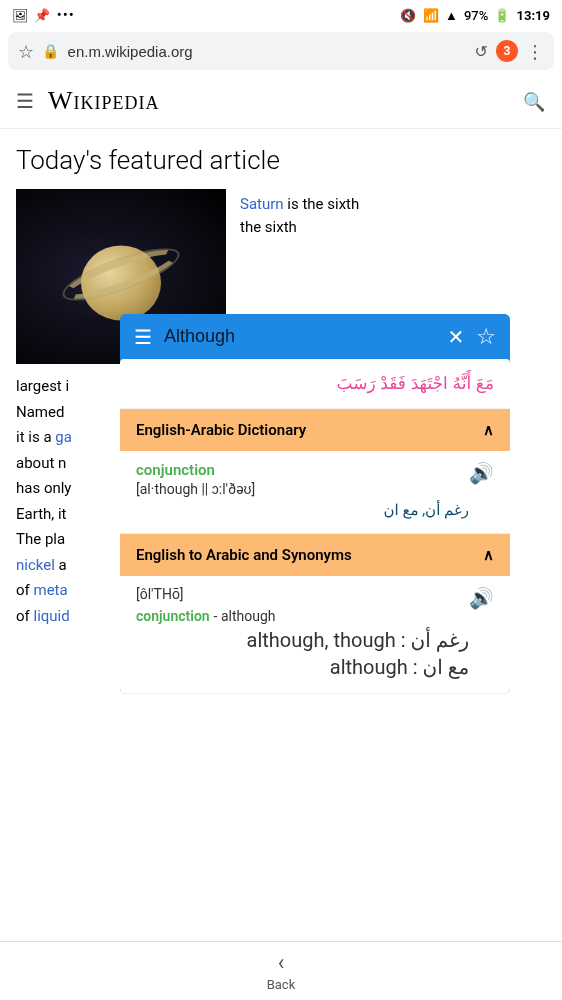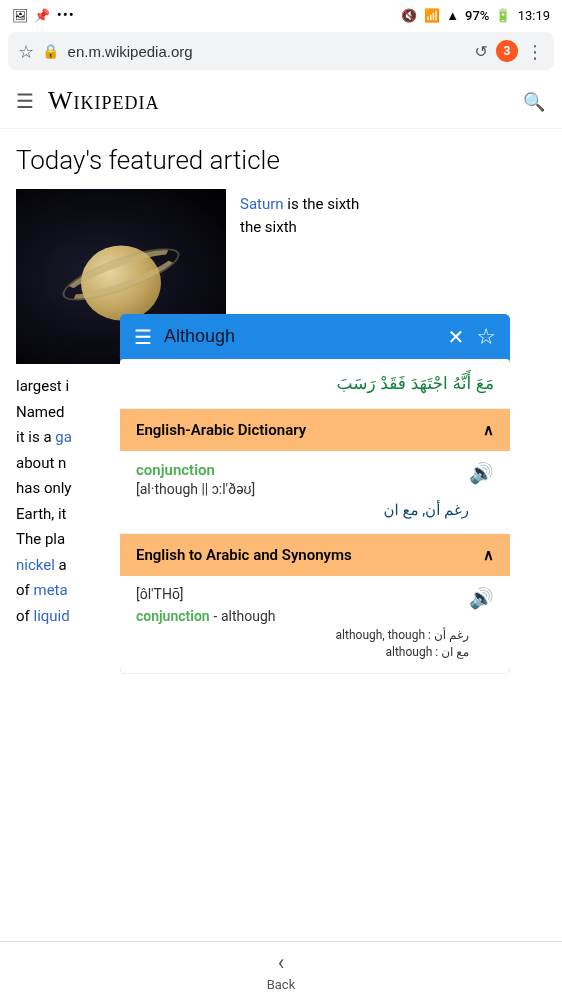--- a/index.html
+++ b/index.html
@@ -175,21 +175,21 @@
       background: #fff;
       border-radius: 4px;
       margin: 0;
     }
 
     .arabic-header {
       padding: 14px 16px;
       font-size: 17px;
       direction: rtl;
       text-align: right;
-      color: #15803d;
+      color: #ec4899;
       border-bottom: 1px solid #f0f0f0;
       font-family: Arial, sans-serif;
     }
 
     .dict-section {
       border-bottom: 1px solid #f0f0f0;
     }
     .dict-section-header {
       display: flex;
       justify-content: space-between;
@@ -217,21 +217,21 @@
     .dict-section2-body {
       padding: 10px 16px 14px 16px;
       display: flex;
       justify-content: space-between;
       align-items: flex-start;
     }
     .dict-section2-text { flex: 1; }
     .dict-title2 { font-size: 14px; color: #333; margin-bottom: 4px; }
     .dict-pos2 { color: #4caf50; font-size: 14px; font-weight: 600; display: inline; }
     .dict-meaning2 { font-size: 14px; color: #333; display: inline; }
-    .dict-syn-row { font-size: 12px; color: #333; direction: rtl; text-align: right; margin-top: 3px; }
+    .dict-syn-row { font-size: 20px; color: #333; direction: rtl; text-align: right; margin-top: 3px; }
 
     
     .bottom-nav {
       position: fixed;
       bottom: 0;
       left: 0;
       width: 562px;
       background: #fff;
       border-top: 1px solid #ddd;
       display: flex;
@@ -273,21 +273,21 @@
     <span>📌</span>
 
     <span style="font-size:15px;letter-spacing:1px">•••</span>
   </div>
   <div class="status-right">
     <span>🔇</span>
     <span>📶</span>
     <span>▲</span>
     <span>97%</span>
     <span>🔋</span>
-    <span style="font-weight:400">13:19</span>
+    <span style="font-weight:700">13:19</span>
   </div>
 </div>
 
 <div class="address-bar">
   <span class="icon-star-addr">☆</span>
   <span class="icon-lock">🔒</span>
   <input type="text" value="en.m.wikipedia.org" style="">
   <span class="icon-reload">↺</span>
   <div class="badge">3</div>
   <span class="icon-dots">⋮</span>

